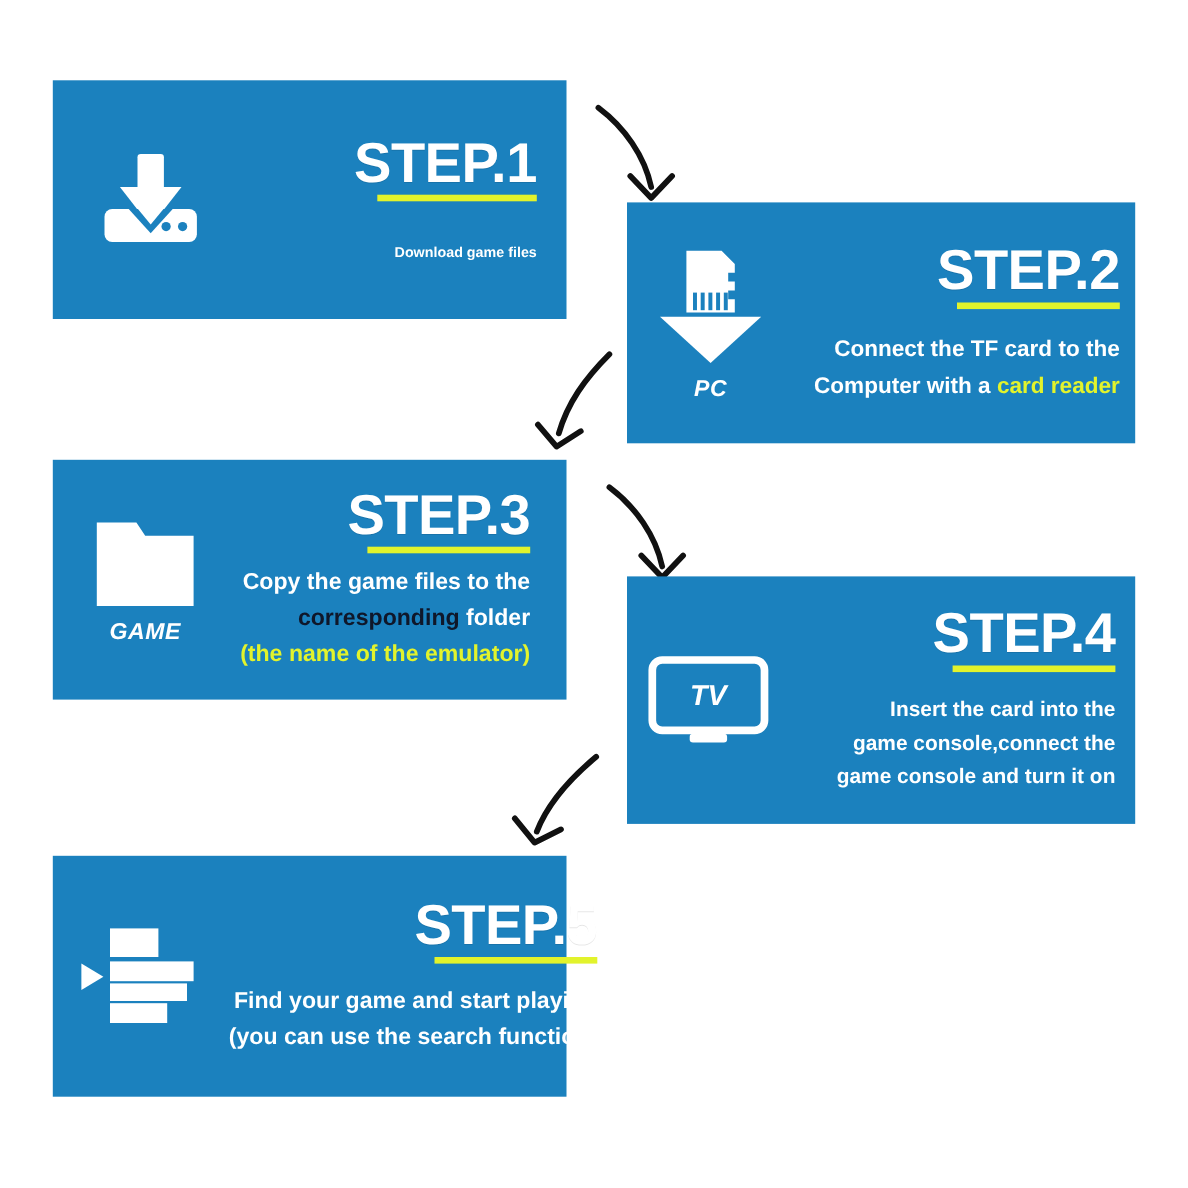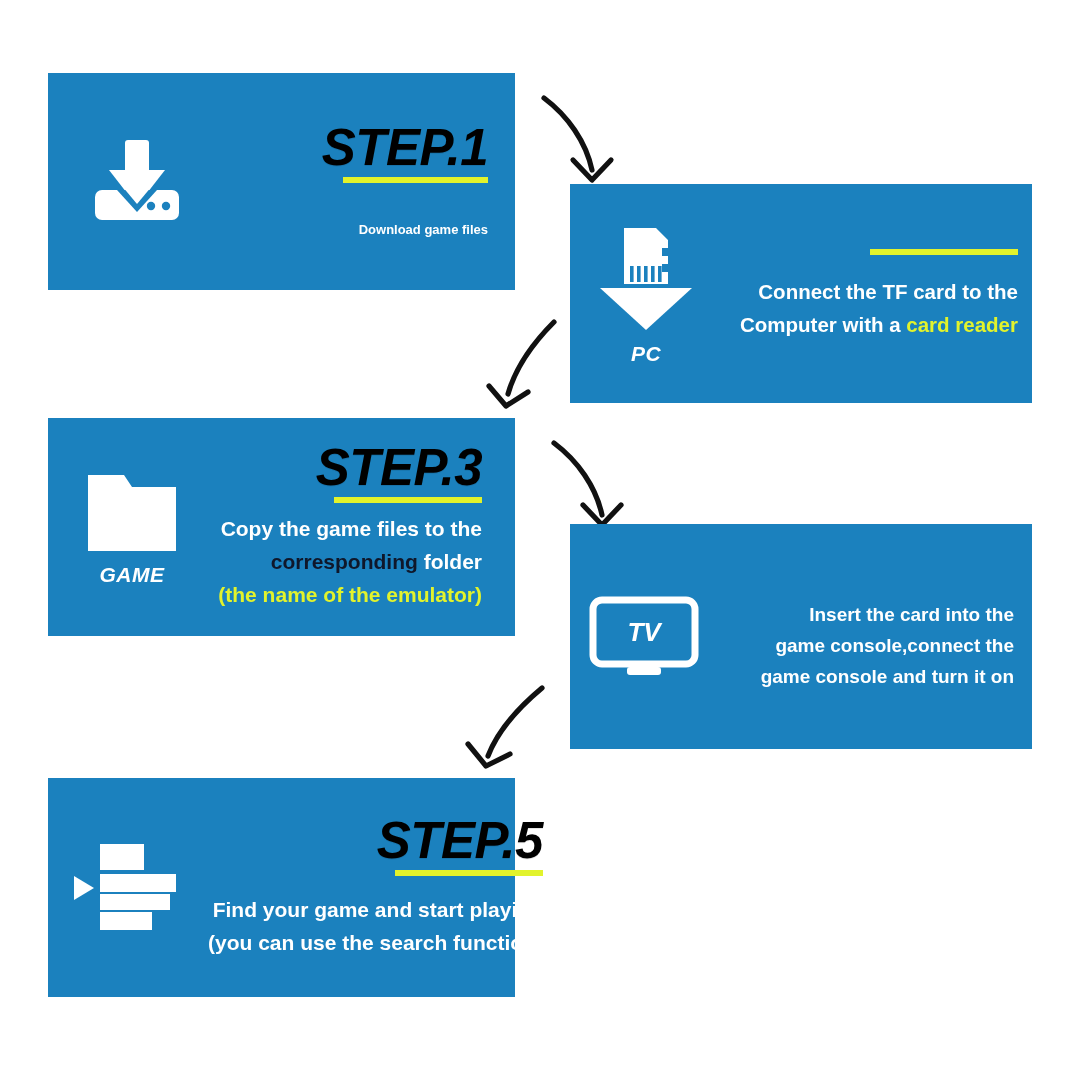--- a/index.html
+++ b/index.html
@@ -50,25 +50,24 @@
   .heading-wrap {
     position: relative;
     display: inline-block;
     text-align: right;
   }
   .heading {
     font-family: "Liberation Sans", sans-serif;
     font-weight: bold;
     font-size: 51px;
     line-height: 1.02;
-    color: #000000;
+    color: #ffffff;
     letter-spacing: -0.5px;
     white-space: nowrap;
     text-shadow: 0 1px 0 rgba(0,0,0,0.10);
-    font-style: italic;
   }
   .heading-rule {
     height: 6px;
     background: #e2f32c;
     margin-top: 3px;
     margin-left: 24px;
   }
 
   
   .desc {
@@ -177,20 +176,21 @@
         <rect x="43" y="44" width="3.6" height="16" fill="#1b81be"></rect>
         <rect x="50" y="44" width="3.6" height="16" fill="#1b81be"></rect>
         <rect x="57" y="44" width="3.6" height="16" fill="#1b81be"></rect>
         <rect x="64" y="44" width="3.6" height="16" fill="#1b81be"></rect>
         <polygon points="6,66 98,66 52,108" fill="#ffffff"></polygon>
       </svg>
       <div class="icon-caption">PC</div>
     </div>
     <div class="card-body">
       <div class="heading-wrap">
+        <div class="heading">STEP.2</div>
         <div class="heading-rule" style="background: rgb(226, 243, 44);"></div>
       </div>
       <div class="desc">
           <div><span>Connect the TF card to the</span></div>
           <div><span>Computer with a </span><span class="hl" style="color: rgb(226, 243, 44);">card reader</span></div>
         </div>
     </div>
   </div>
 
   <svg class="arrow" style="left:480px; top:300px;" width="115" height="118" viewBox="0 0 115 118">
@@ -225,20 +225,24 @@
 
   <div class="card" id="card-4" style="background: rgb(27, 129, 190);">
     <div class="card-icon">
       <svg class="icon-svg" width="114" height="86" viewBox="0 0 114 86">
         <rect x="6" y="6" width="102" height="64" rx="9" ry="9" fill="none" stroke="#ffffff" stroke-width="7"></rect>
         <rect x="40" y="73" width="34" height="8" rx="3" fill="#ffffff"></rect>
         <text x="57" y="47" fill="#ffffff" font-family="Liberation Sans, sans-serif" font-size="26" font-weight="bold" font-style="italic" text-anchor="middle">TV</text>
       </svg>
     </div>
     <div class="card-body">
+      <div class="heading-wrap">
+        <div class="heading">STEP.4</div>
+        <div class="heading-rule" style="background: rgb(226, 243, 44);"></div>
+      </div>
       <div class="desc">
           <div><span>Insert the card into the</span></div>
           <div><span>game console,connect the</span></div>
           <div><span>game console and turn it on</span></div>
         </div>
     </div>
   </div>
 
   <svg class="arrow" style="left:452px; top:660px;" width="118" height="118" viewBox="0 0 118 118">
     <path d="M90,28 C66,48 46,70 36,96" stroke="#111111" stroke-width="5.2" fill="none" stroke-linecap="round"></path>

